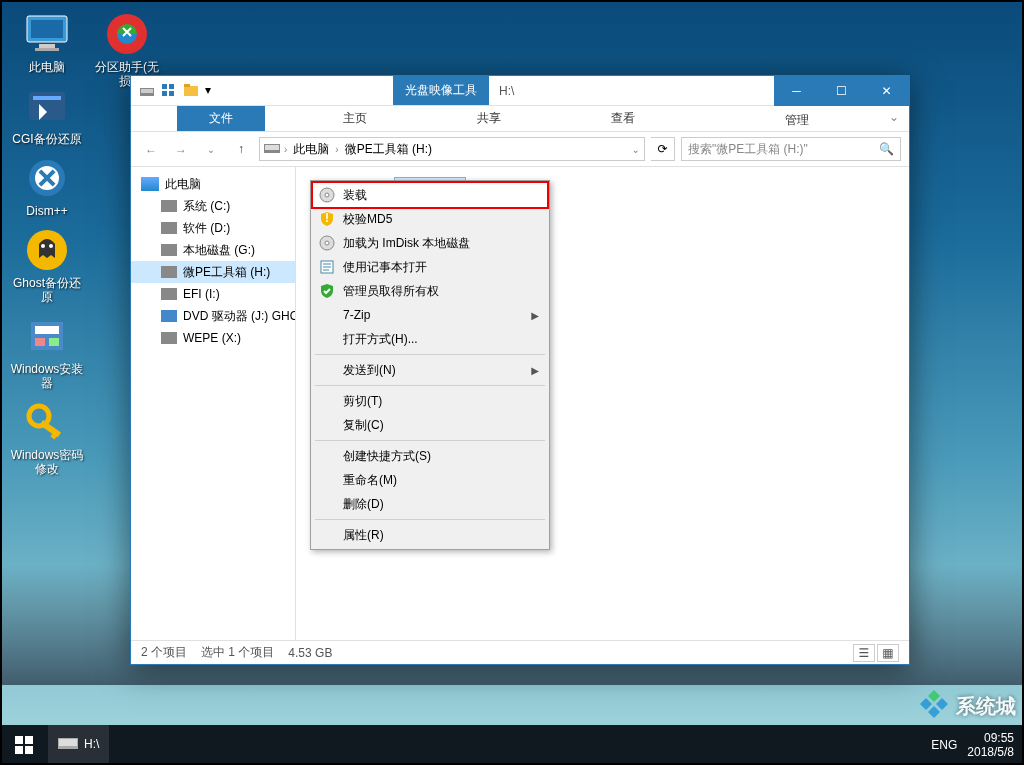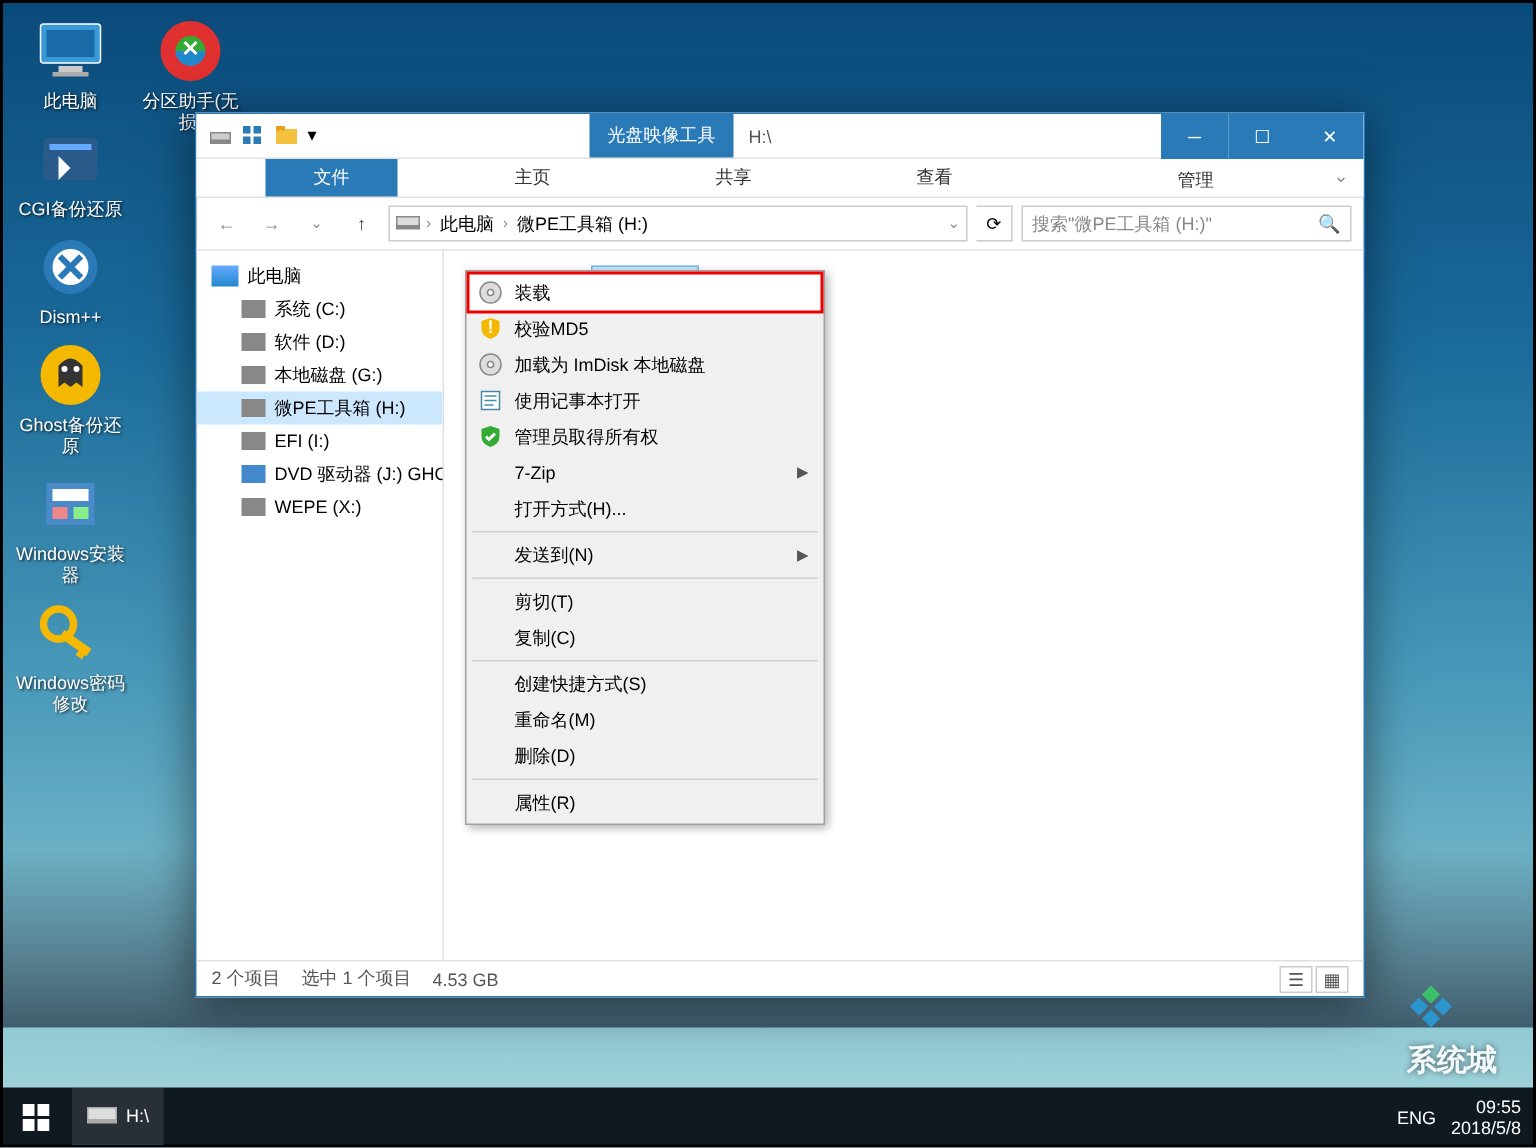--- a/index.html
+++ b/index.html
@@ -68,21 +68,21 @@
 .statusbar .viewbtns{margin-left:auto;display:flex;gap:2px;}
 .statusbar .vb{width:22px;height:18px;border:1px solid #ccc;display:flex;align-items:center;justify-content:center;}
 
 .taskbar{position:absolute;bottom:0;left:0;right:0;height:40px;background:#101820;display:flex;align-items:center;}
 .start{width:48px;height:40px;display:flex;align-items:center;justify-content:center;}
 .start svg{fill:#fff;}
 .tbtn{height:40px;padding:0 10px;display:flex;align-items:center;gap:6px;color:#fff;border-bottom:2px solid #76b9ed;background:rgba(255,255,255,0.1);}
 .tray{margin-left:auto;display:flex;align-items:center;height:40px;color:#fff;gap:10px;padding:0 10px;}
 .tray .clock{text-align:right;line-height:14px;font-size:11px;}
 
-.watermark{position:absolute;right:26px;bottom:45px;display:flex;align-items:flex-start;gap:6px;opacity:0.9;flex-direction:column;}
+.watermark{position:absolute;right:8px;bottom:45px;display:flex;align-items:flex-end;gap:6px;opacity:0.9;}
 .watermark .wlogo{width:32px;height:32px;}
 .watermark .wtxt{color:#fff;font-size:20px;font-weight:bold;text-shadow:0 0 4px rgba(0,0,0,0.6);}
 
 .frame{position:absolute;inset:0;border:2px solid #000;pointer-events:none;}
 </style>
 </head>
 <body>
 
 <div class="horizon"></div>
 

